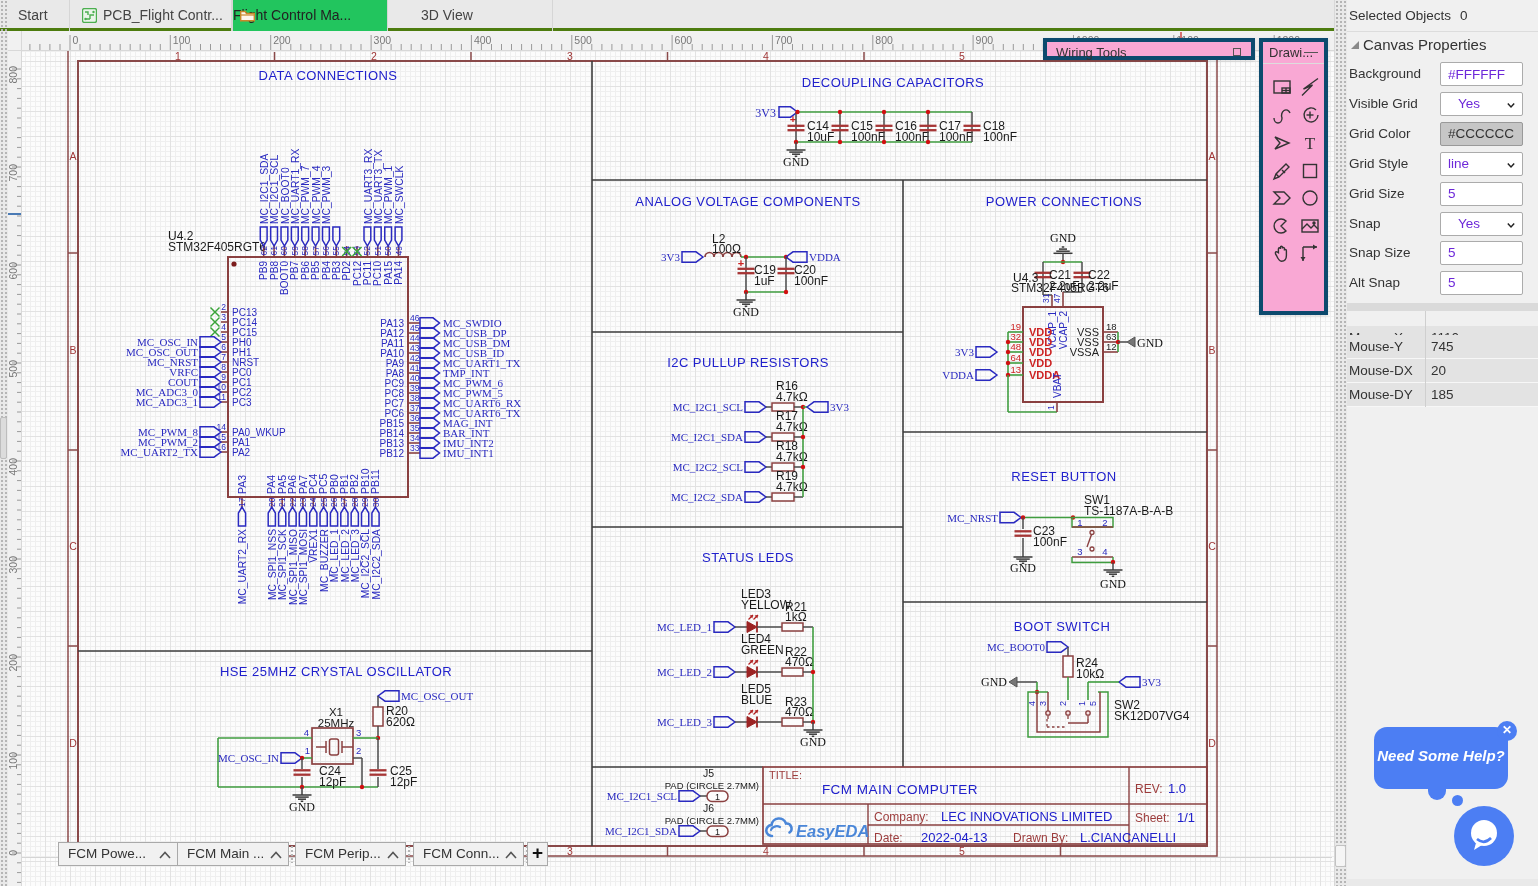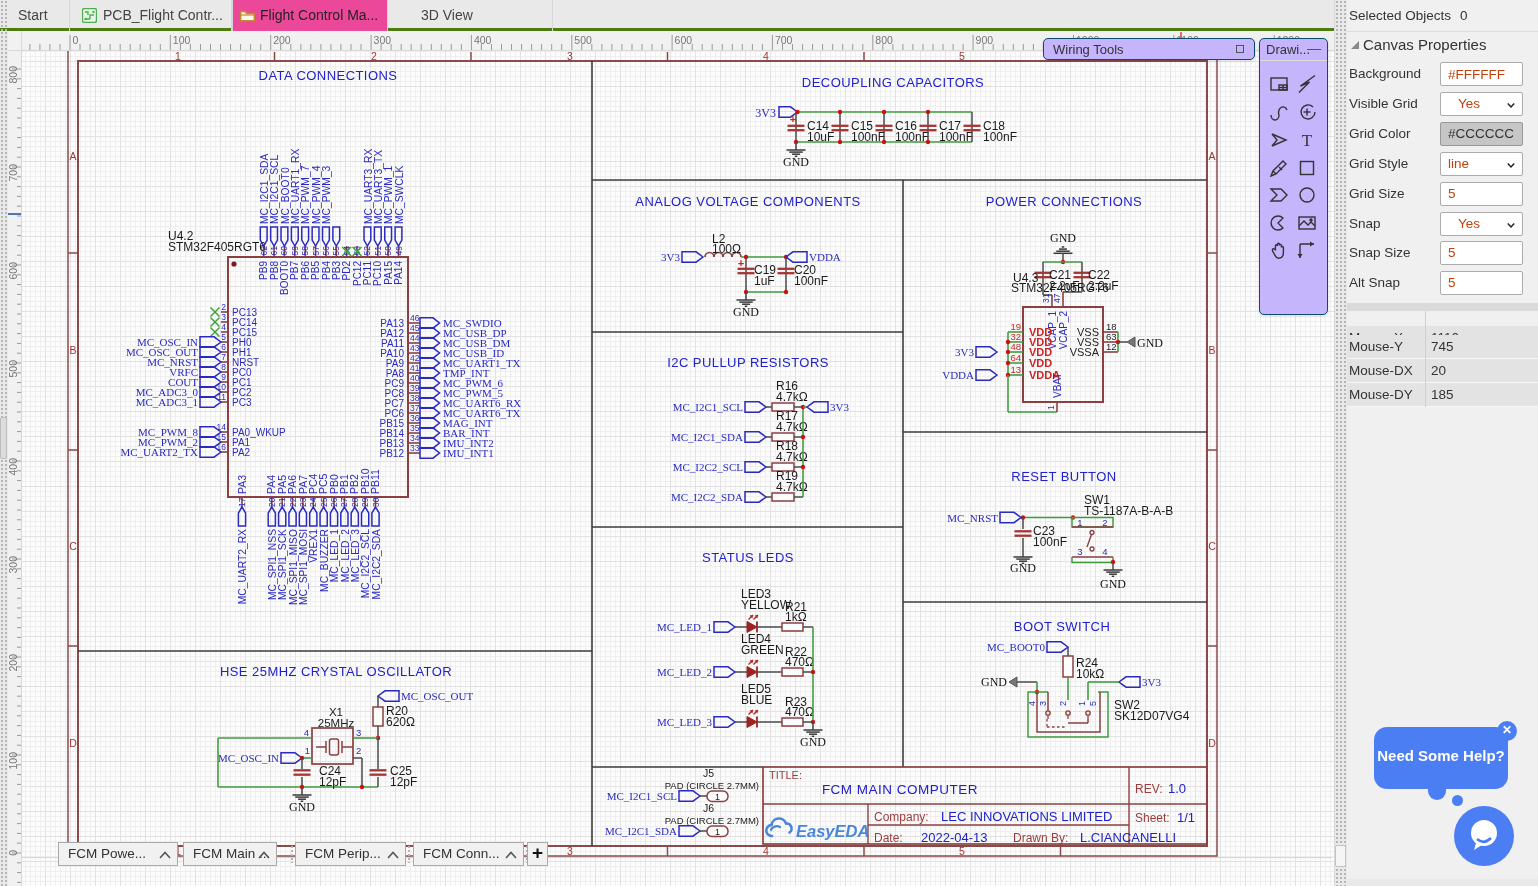--- a/index.html
+++ b/index.html
@@ -5,24 +5,24 @@
 #app{position:relative;width:1538px;height:886px}
 .abs{position:absolute}
 #tabbar{left:0;top:0;width:1538px;height:31px;background:#e9e9e9;border-bottom:3px solid #4d7c0f}
 .tab{position:absolute;top:0;height:31px;line-height:31px;font-size:14px;color:#444;border-right:1px solid #d6d6d6}
 .dots{background-image:radial-gradient(#b5b5b5 0.8px, transparent 0.9px);background-size:4px 4px}
 #canvas{left:22px;top:51px;width:1312px;height:835px;background-color:#fcfcfc;overflow:hidden;
  background-image:linear-gradient(#e2e2e2 1px,transparent 1px),linear-gradient(90deg,#e2e2e2 1px,transparent 1px),
  linear-gradient(#efefef 1px,transparent 1px),linear-gradient(90deg,#efefef 1px,transparent 1px);
  background-size:25px 25px,25px 25px,5px 5px,5px 5px;background-position:23px 10px,23px 10px,3px 0px,3px 0px}
 #sidebar{left:1347px;top:0;width:191px;height:879px;background:#f0f0f0;font-size:13.5px;color:#333}
-.inp{position:absolute;left:93px;width:83px;height:24px;background:#fff;border:1px solid #ababab;border-radius:2px;font-size:13.5px;color:#c2410c;line-height:22px;padding-left:7px}
+.inp{position:absolute;left:93px;width:83px;height:24px;background:#fff;border:1px solid #ababab;border-radius:2px;font-size:13.5px;color:#6d28d9;line-height:22px;padding-left:7px}
 .chev{position:absolute;right:7px;top:8px;width:8px;height:8px}
 .mrow{position:absolute;left:0;width:191px;height:24px;background:#e3e3e3;border-bottom:1px solid #f7f7f7;line-height:24px}
-.fpanel{position:absolute;background:#c4b5fd;border:1px solid #0c4a6e;border-radius:5px;box-shadow:0 1px 3px rgba(0,0,0,.12)}
+.fpanel{position:absolute;background:#f9a8d4;border:4px solid #0c4a6e;border-radius:0;box-shadow:0 1px 3px rgba(0,0,0,.12)}
 .btab{position:absolute;top:842px;height:24px;background:#f1f1f1;border:1px solid #a9a9a9;font-size:13.5px;color:#333;line-height:22px;padding-left:9px}
 .btab svg{position:absolute;right:6px;top:8px}
 </style></head><body>
 <div id="app">
 
 <div id="canvas" class="abs">
 <svg class="abs" style="left:-22px;top:-51px" width="1538" height="886" viewBox="0 0 1538 886">
 <path d="M68,51 L68,856 L1217,856 L1217,51" stroke="#8a4a4a" stroke-width="1.5" fill="none"></path>
 <rect x="78" y="61" width="1129" height="785" rx="0" stroke="#8a4a4a" stroke-width="2" fill="none"></rect>
 <line x1="274.5" y1="52" x2="274.5" y2="61" stroke="#8a4a4a" stroke-width="1.5"></line>
@@ -995,21 +995,21 @@
 
 <div id="tabbar" class="abs">
 <div class="tab" style="left:0;width:70px;padding-left:18px">Start</div>
 <div class="tab" style="left:70px;width:162px;padding-left:33px">PCB_Flight Contr...
  <svg class="abs" style="left:12px;top:8px" width="15" height="15">
           <rect x="0.5" y="0.5" width="14" height="14" rx="2" fill="#eaf5ea" stroke="#4caf50" stroke-width="1.4"></rect>
           <path d="M3,11 h5 M8,11 v-4 h4 M3,4 h3 v3" stroke="#4caf50" stroke-width="1.4" fill="none"></path>
           <circle cx="3.5" cy="11" r="1.2" fill="#4caf50"></circle>
           <circle cx="11.5" cy="4" r="1.2" fill="#4caf50"></circle>
         </svg></div>
-<div class="tab" style="left:232px;width:156px;background:#ec4899;border-left:1px solid #d6d6d6;color:#222;padding-left:27px">Flight Control Ma...
+<div class="tab" style="left:232px;width:156px;background:#22c55e;border-left:1px solid #d6d6d6;color:#222;">Flight Control Ma...
  <svg class="abs" style="left:7px;top:9px" width="15" height="13">
           <path d="M0.7,2.5 h4.5 l1.3,2 h7.8 v7.3 h-13.6 Z" fill="#fdf6ec" stroke="#c8882a" stroke-width="1.4"></path>
           <path d="M0.7,6 h13.6" stroke="#c8882a" stroke-width="1.2"></path>
         </svg></div>
 <div class="tab" style="left:388px;width:165px;padding-left:33px">3D View</div>
 <div class="abs dots" style="left:0;top:0;width:8px;height:31px"></div>
 </div>
 
 <div class="abs dots" style="left:0;top:31px;width:8px;height:855px;background-color:#e9e9e9"></div>
 <div class="abs" style="left:0;top:417px;width:7px;height:42px;background:#dcdcdc;border:1px solid #bdbdbd;border-radius:2px"></div>
@@ -1133,33 +1133,33 @@
       </svg>
 </div>
 
 <div class="abs dots" style="left:171px;top:845px;width:5px;height:18px"></div>
 <div class="abs dots" style="left:290px;top:845px;width:5px;height:18px"></div>
 <div class="abs dots" style="left:407px;top:845px;width:5px;height:18px"></div>
 <div class="abs dots" style="left:525px;top:845px;width:5px;height:18px"></div>
 <div class="btab" style="left:58px;width:120px">FCM Powe...<svg width="12" height="8">
         <path d="M1,7 L6,1.5 L11,7" stroke="#555" stroke-width="1.6" fill="none"></path>
       </svg></div>
-<div class="btab" style="left:183px;width:94px">FCM Main ...<svg width="12" height="8">
+<div class="btab" style="left:177px;width:112px">FCM Main ...<svg width="12" height="8">
         <path d="M1,7 L6,1.5 L11,7" stroke="#555" stroke-width="1.6" fill="none"></path>
       </svg></div>
 <div class="btab" style="left:295px;width:111px">FCM Perip...<svg width="12" height="8">
         <path d="M1,7 L6,1.5 L11,7" stroke="#555" stroke-width="1.6" fill="none"></path>
       </svg></div>
 <div class="btab" style="left:413px;width:111px">FCM Conn...<svg width="12" height="8">
         <path d="M1,7 L6,1.5 L11,7" stroke="#555" stroke-width="1.6" fill="none"></path>
       </svg></div>
 <div class="btab" style="left:527px;width:21px;padding-left:0;text-align:center;font-size:19px;font-weight:bold;color:#111;line-height:20px">+</div>
 
 <div class="abs" style="left:1374px;top:727px;width:134px;height:62px;background:#4c7ef3;border-radius:13px">
- <div style="position:absolute;left:0;top:20px;width:134px;text-align:center;color:#fff;font-size:15px;font-weight:bold">Need Some Help?</div>
+ <div style="position:absolute;left:0;top:20px;width:134px;text-align:center;color:#fff;font-size:15px;font-style:italic;font-weight:bold">Need Some Help?</div>
 </div>
 <div class="abs" style="left:1497px;top:721px;width:20px;height:20px;background:#4c7ef3;border-radius:50%;color:#fff;text-align:center;font-size:12px;font-weight:bold;line-height:19px">✕</div>
 <div class="abs" style="left:1428px;top:786px;width:18px;height:14px;background:#4c7ef3;border-radius:0 0 9px 9px"></div>
 <div class="abs" style="left:1452px;top:795px;width:11px;height:11px;background:#4c7ef3;border-radius:50%"></div>
 <div class="abs" style="left:1454px;top:806px;width:60px;height:60px;background:#4c7ef3;border-radius:50%">
  <svg style="position:absolute;left:14px;top:13px" width="32" height="34">
   <circle cx="16" cy="14" r="13" fill="#fff"></circle>
   <path d="M8,24 L6,31 L14,26 Z" fill="#fff"></path>
   <path d="M9,20 q7,6 14,-1" stroke="#4c7ef3" stroke-width="2.6" fill="none"></path>
  </svg>

